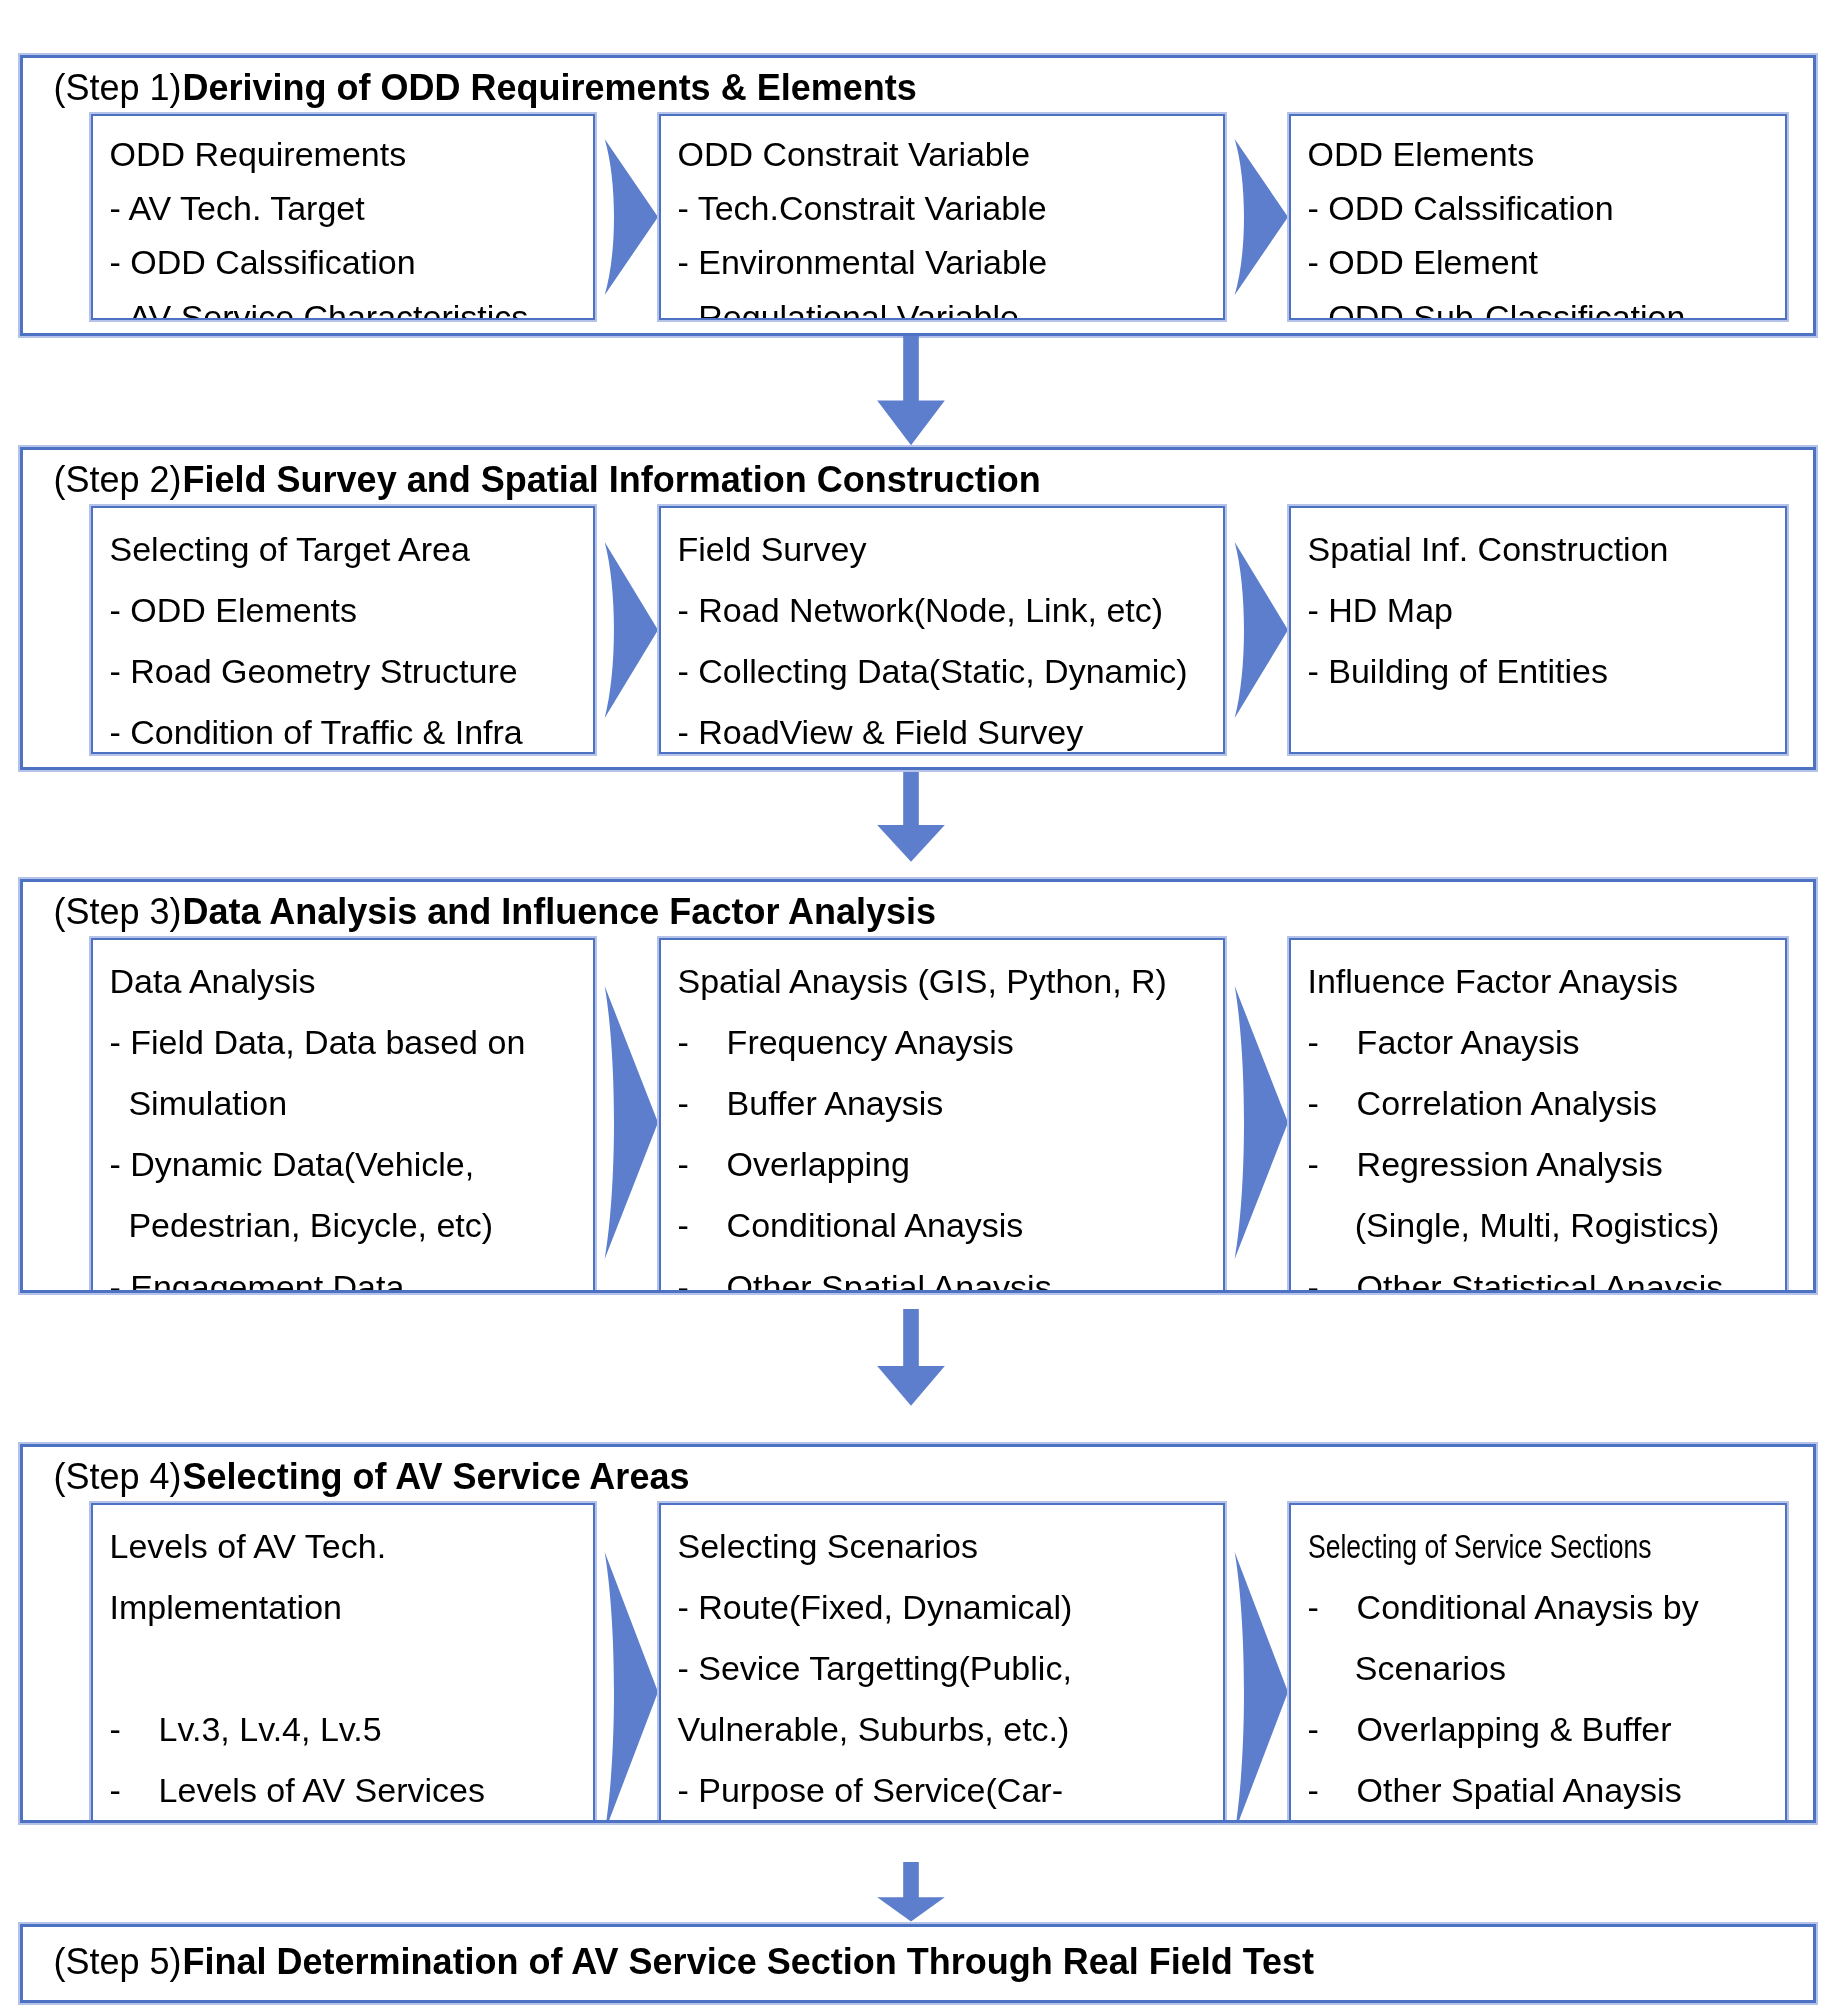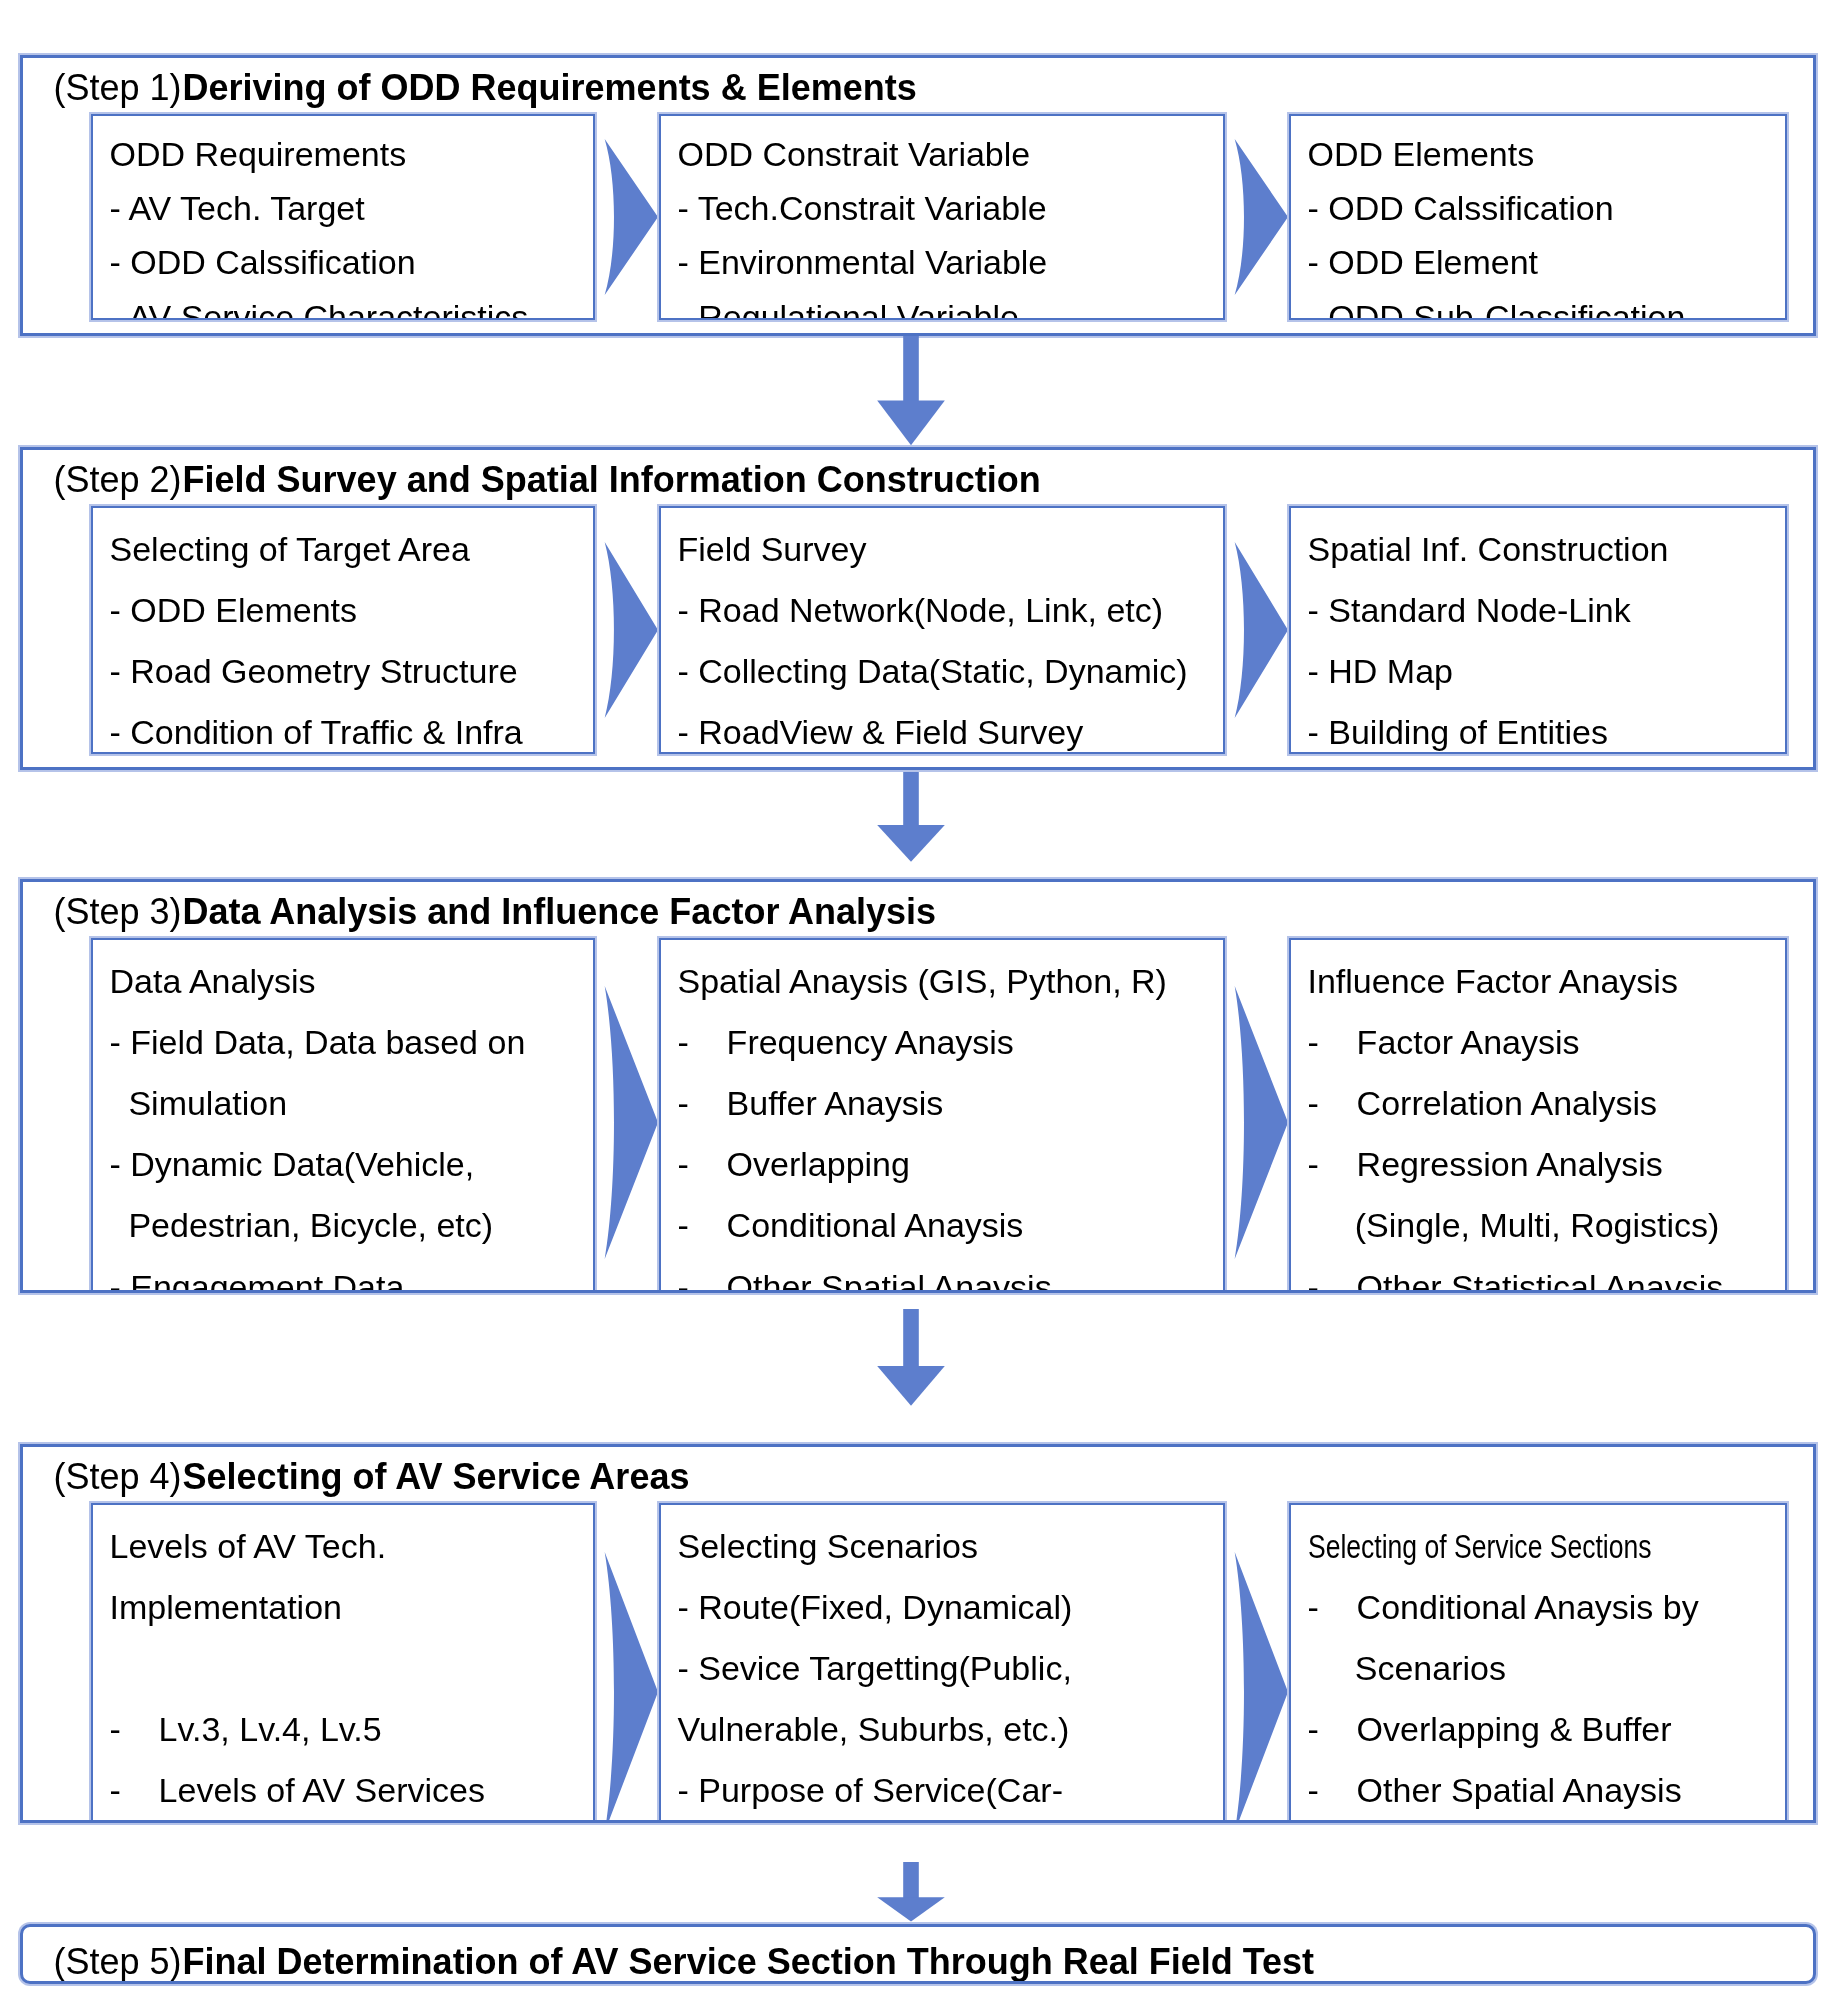--- a/index.html
+++ b/index.html
@@ -9,21 +9,21 @@
   }
   .step{
     position:absolute;left:19.5px;width:1796px;box-sizing:border-box;
     border:3.9px solid #4d72c4;box-shadow:0 0 0 2px #b5c3e9;background:#fff;
     overflow:hidden;
   }
   .s1{top:55px;height:281px;}
   .s2{top:447px;height:323px;}
   .s3{top:879px;height:414px;}
   .s4{top:1444px;height:379px;}
-  .s5{top:1924px;height:60px;border-radius:10px;}
+  .s5{top:1924px;height:79px;}
   .title{padding:7.8px 0 0 31px;font-size:36px;line-height:1.2;white-space:nowrap;}
   .tag{font-weight:400;margin-right:1px;}
   .ttl{font-weight:700;}
   .s5 .title{padding-top:13px;}
   .row{
     display:flex;justify-content:space-between;align-items:stretch;
     padding:5.2px 26px 0 68px;box-sizing:border-box;
   }
   .s1 .row{height:211px;}
   .s2 .row{height:253px;}
@@ -110,21 +110,20 @@
         <div class="line"><span>- Collecting Data(Static, Dynamic)</span></div>
         <div class="line"><span>- RoadView &amp; Field Survey</span></div>
       </div>
       <div class="chev">
         <svg viewBox="0 0 100 300" preserveAspectRatio="none">
           <path d="M14,0 C34,80 34,220 14,300 L100,150 Z" fill="#5d7ecd"></path>
         </svg>
       </div>
       <div class="box b2">
         <div class="line"><span>Spatial Inf. Construction</span></div>
-        <div class="line"><span>- Standard Node-Link</span></div>
         <div class="line"><span>- HD Map</span></div>
         <div class="line"><span>- Building of Entities</span></div>
       </div>
     </div>
 </div>
 
 <div class="step s3">
   <div class="title"><span class="tag">(Step 3)</span><span class="ttl">Data Analysis and Influence Factor Analysis</span></div>
   <div class="row">
       <div class="box b0">

